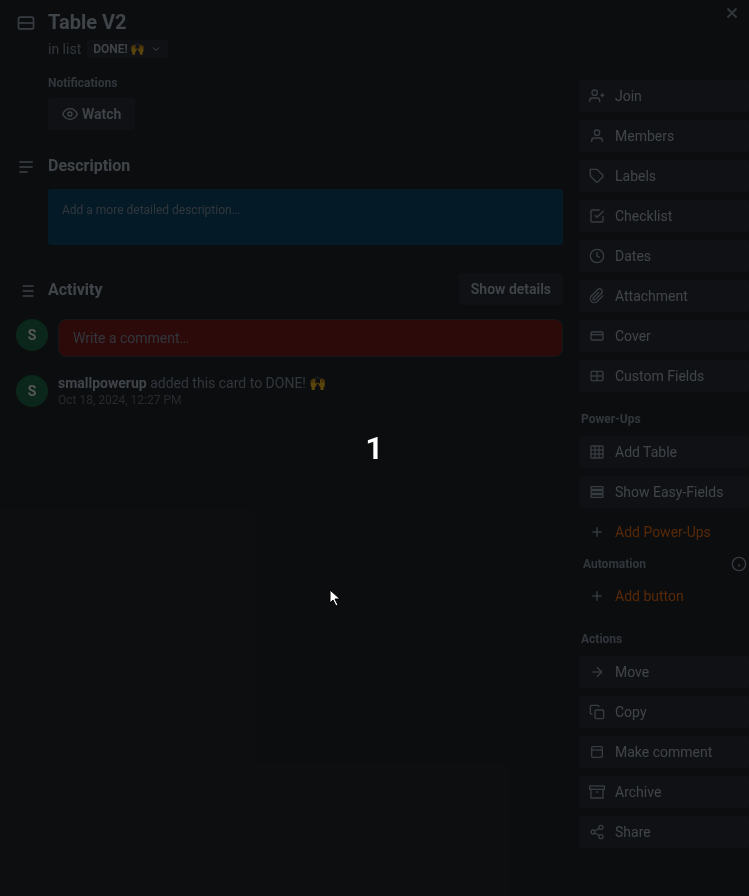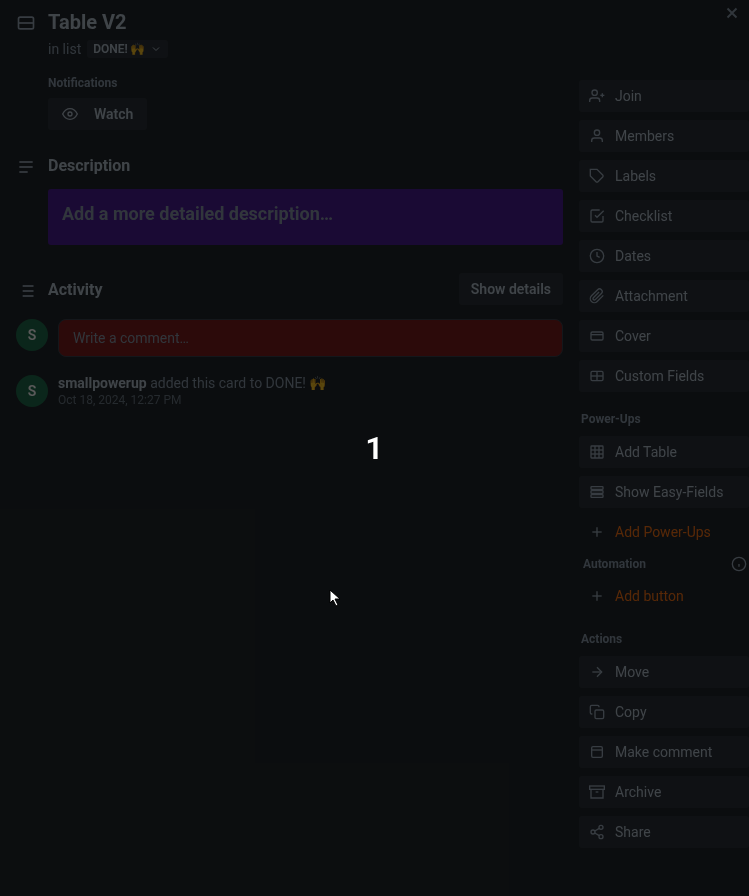--- a/index.html
+++ b/index.html
@@ -109,21 +109,21 @@
       margin-left: 32px;
       font-size: 12px;
       font-weight: 700;
       color: #8c9bab;
       margin-bottom: 8px;
     }
     .watch-btn {
       margin-left: 32px;
       display: inline-flex;
       align-items: center;
-      gap: 16px;
+      gap: 4px;
       background: #2c333a;
       border-radius: 3px;
       padding: 8px 14px;
       font-size: 14px;
       font-weight: 600;
       color: #b6c2cf;
       cursor: pointer;
       margin-bottom: 24px;
     }
     .section-header {
@@ -133,29 +133,28 @@
       margin-bottom: 12px;
     }
     .section-title {
       font-size: 16px;
       font-weight: 700;
       color: #b6c2cf;
       flex: 1;
     }
     .desc-box {
       margin-left: 32px;
-      background: #4c1d95;
+      background: #0c4a6e;
       border-radius: 3px;
       padding: 14px;
-      font-size: 18px;
+      font-size: 12px;
       color: #8c9bab;
       min-height: 56px;
       cursor: pointer;
       margin-bottom: 28px;
-      font-weight: bold;
     }
     .activity-header {
       display: flex;
       align-items: center;
       gap: 12px;
       margin-bottom: 14px;
     }
     .show-details-btn {
       background: #2c333a;
       border-radius: 3px;

